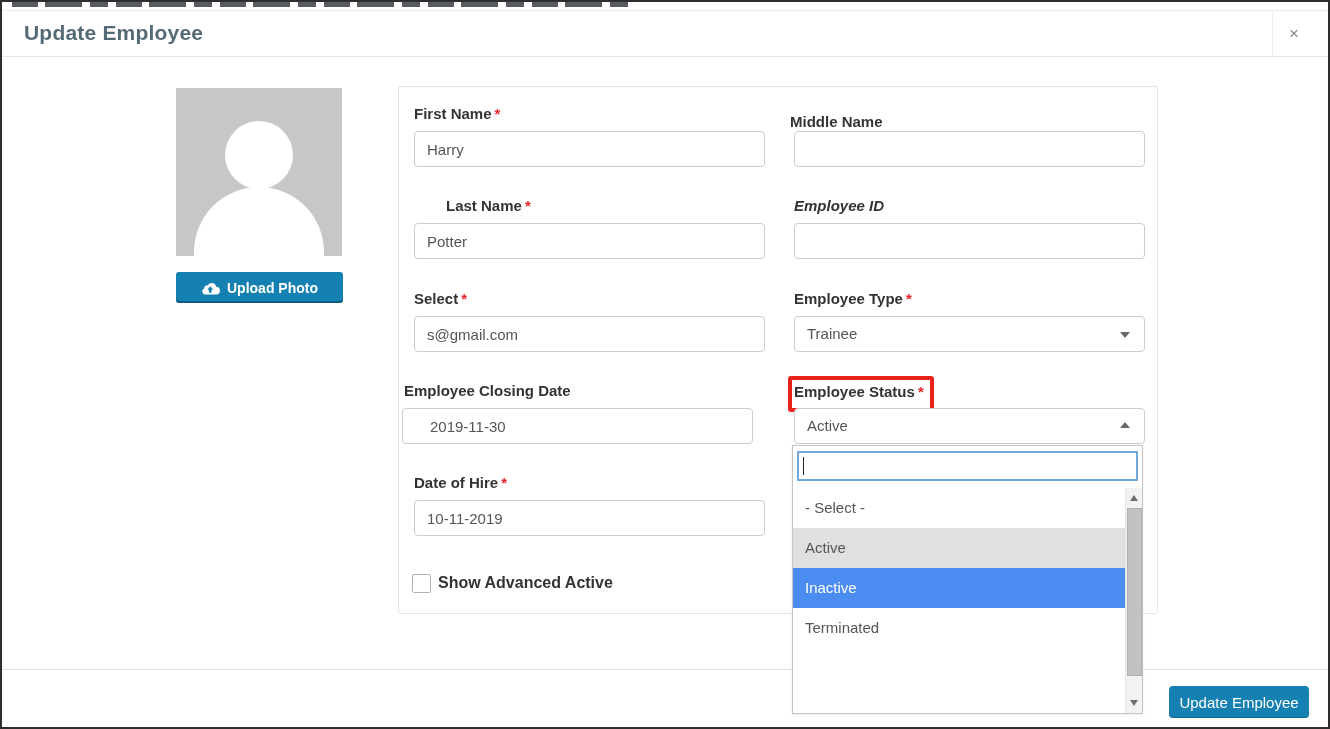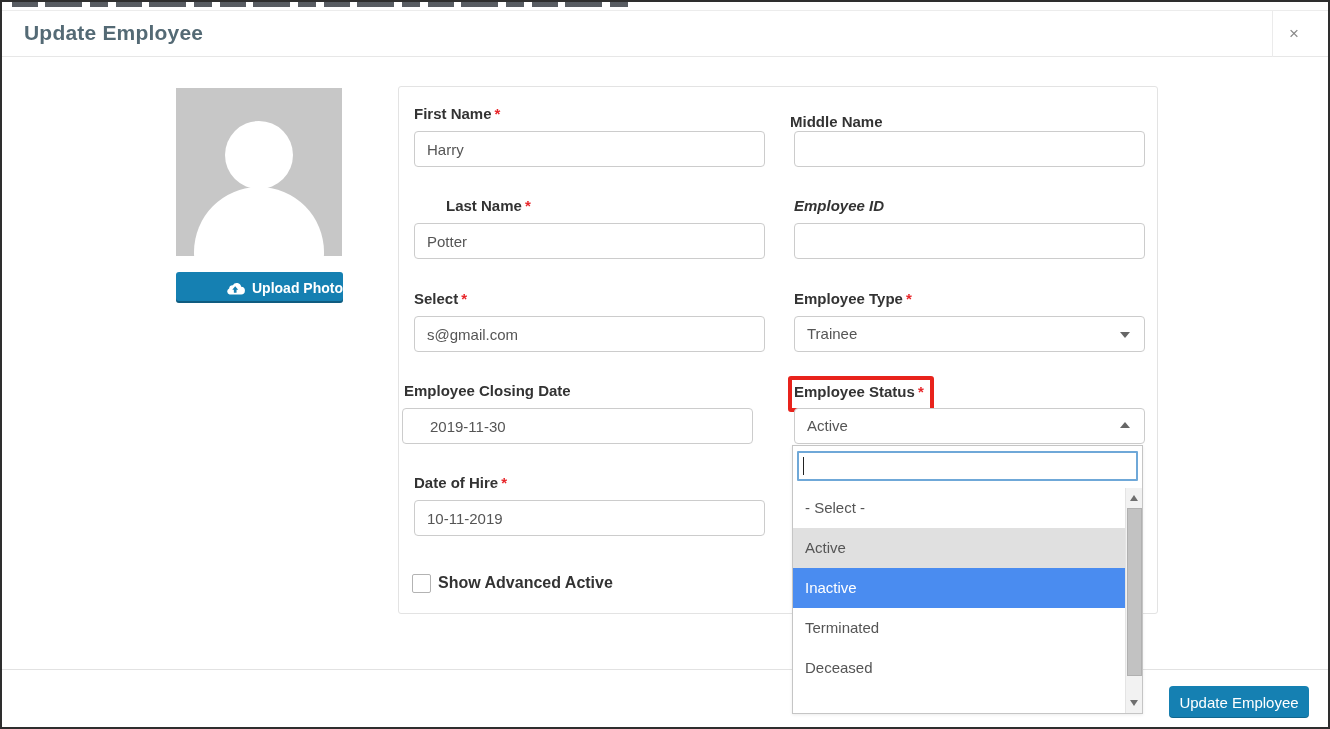--- a/index.html
+++ b/index.html
@@ -38,21 +38,21 @@
 
   
   .avatar { position:absolute; left:174px; top:86px; width:166px; height:168px; background:#c7c7c7; overflow:hidden; }
   .avatar-head { position:absolute; left:49px; top:33px; width:68px; height:68px; background:#fff; border-radius:50%; }
   .avatar-body { position:absolute; left:18px; top:99px; width:130px; height:130px; background:#fff; border-radius:50%; }
   .upload-btn {
     position:absolute; left:174px; top:270px; width:167px; height:31px;
     background:#1580b2; border:none; border-radius:3px; cursor:pointer;
     box-shadow:inset 0 -2px 0 rgba(0,0,0,.28);
     color:#fff; font-family:"Liberation Sans",sans-serif; font-size:14px; font-weight:700;
-    display:flex; align-items:center; justify-content:flex-end; gap:7px;
+    display:flex; align-items:center; justify-content:center; gap:7px;
   }
   .upload-btn svg { display:block; }
 
   
   .form-panel { position:absolute; left:396px; top:84px; width:760px; height:528px;
     background:#fff; border:1px solid #e3e3e3; border-radius:3px; }
 
   .field-label { position:absolute; font-size:15px; font-weight:700; color:#333; white-space:nowrap; }
   .req { color:#e8262a; font-weight:700; margin-left:3px; }
 
@@ -197,21 +197,20 @@
   <div class="adv-label">Show Advanced Active</div>
 
   <div class="dropdown">
     <input class="dd-search" value="" style="">
     <div class="dd-cursor"></div>
     <div class="dd-list">
       <div class="dd-item">- Select -</div>
       <div class="dd-item selected">Active</div>
       <div class="dd-item highlighted">Inactive</div>
       <div class="dd-item">Terminated</div>
-      <div class="dd-item">Deceased</div>
     </div>
     <div class="dd-scrollbar">
       <div class="sb-arrow up"></div>
       <div class="sb-thumb"></div>
       <div class="sb-arrow down"></div>
     </div>
   </div>
 
   <div class="footer-line"></div>
   <button class="update-btn">Update Employee</button>

